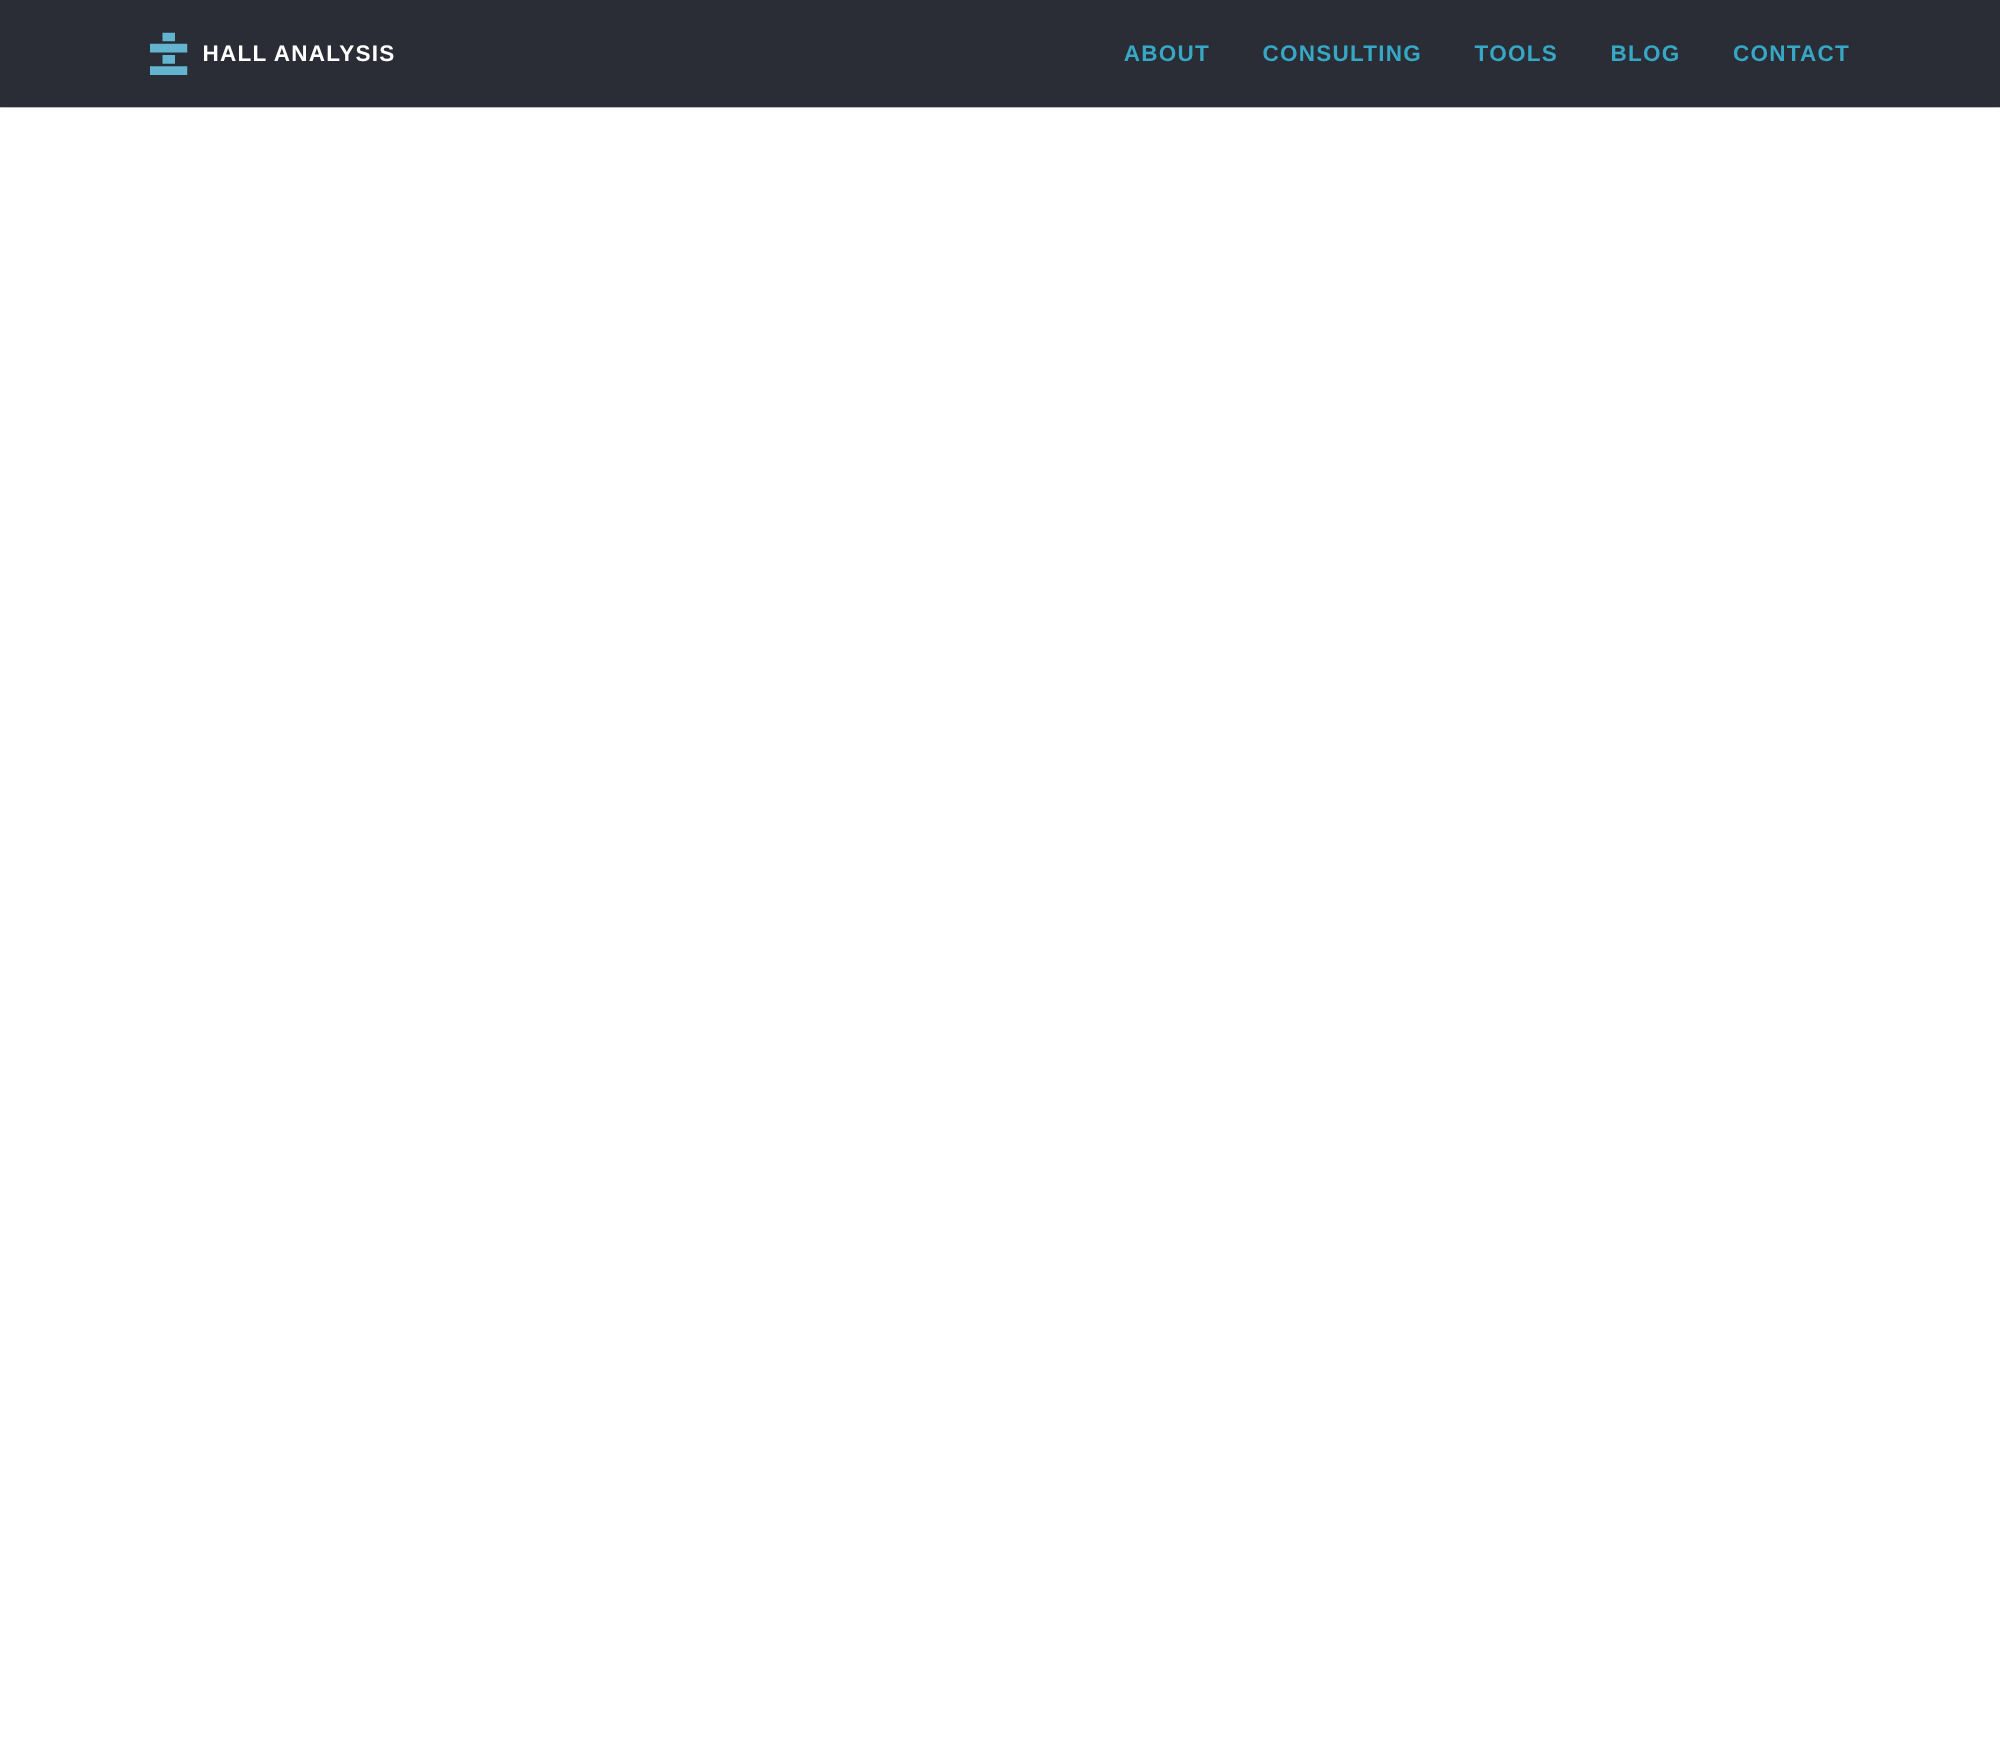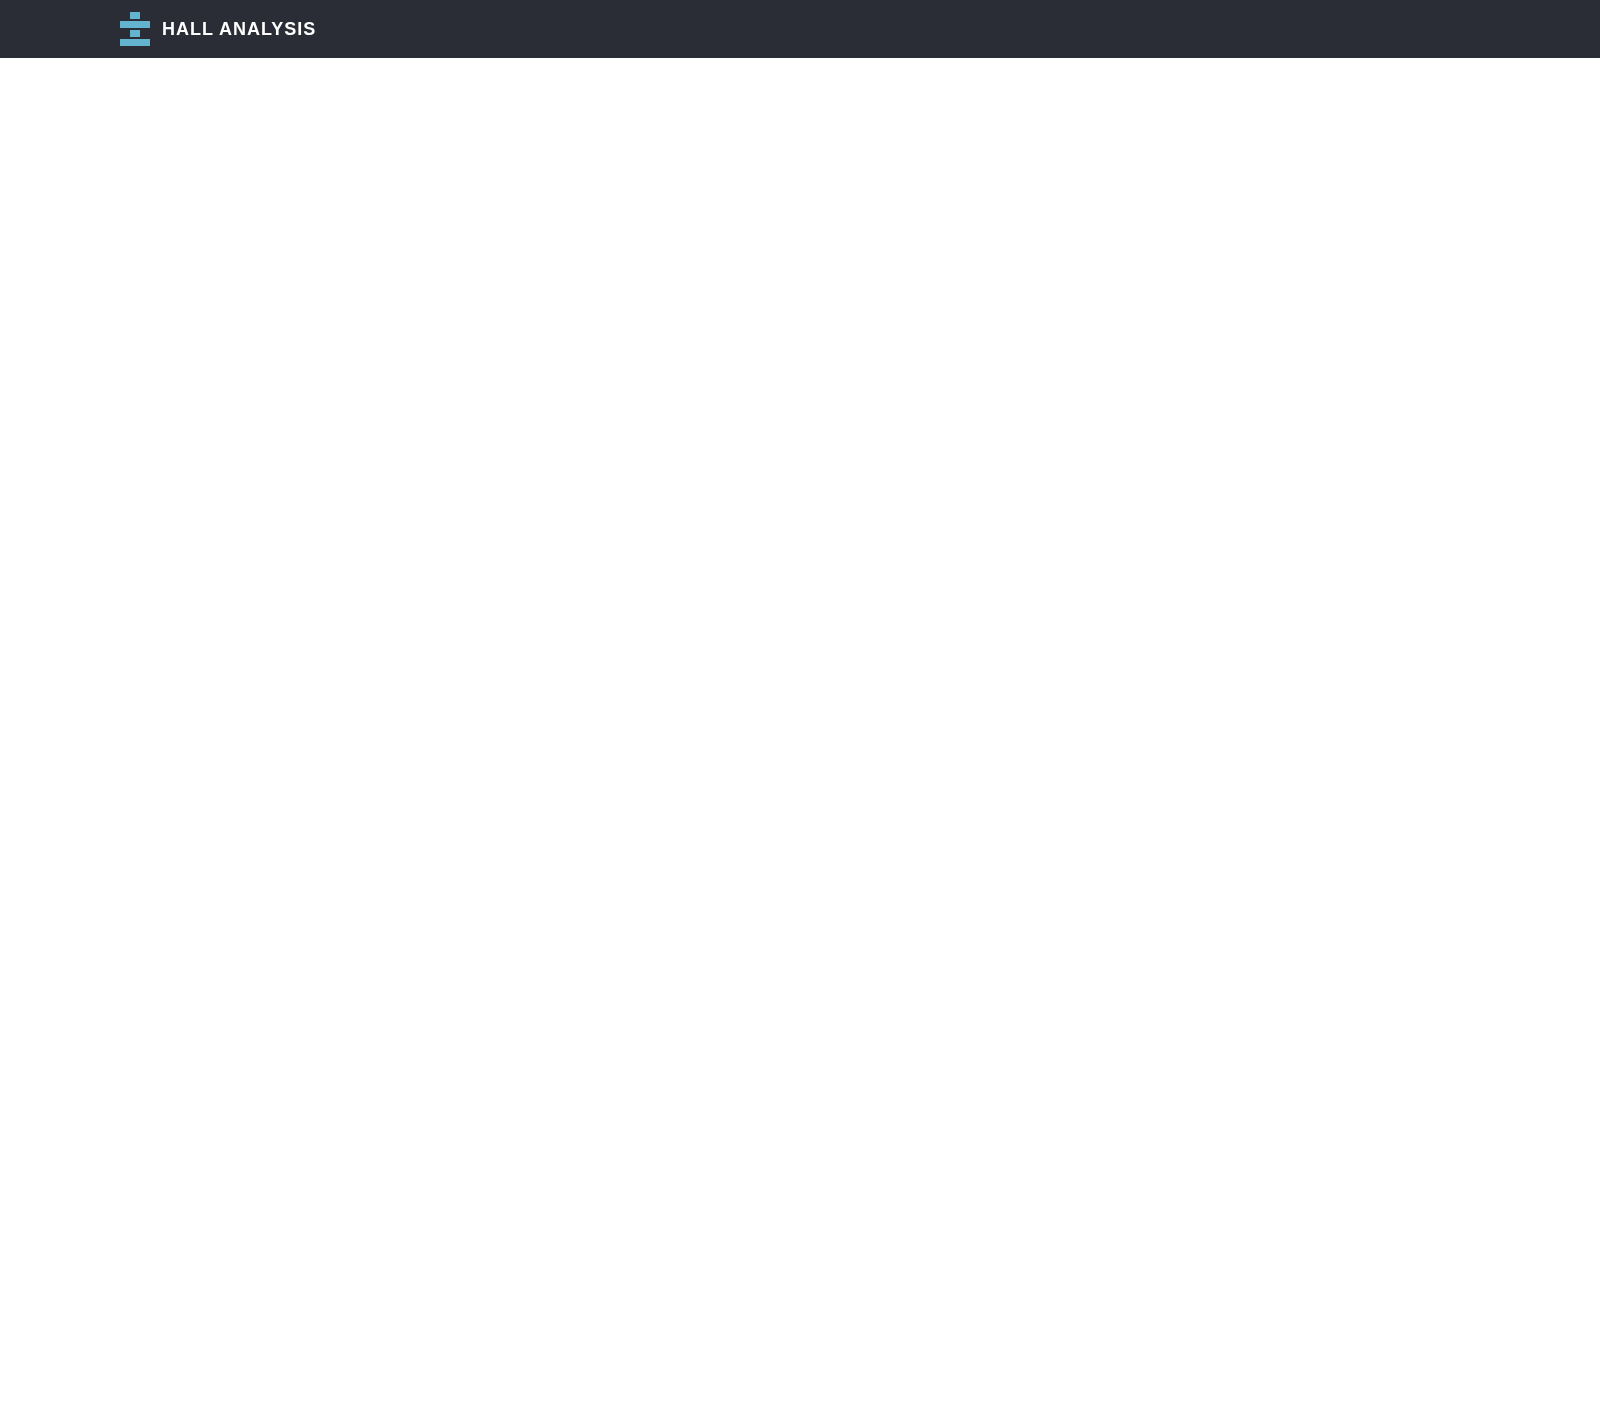--- a/index.html
+++ b/index.html
@@ -1,20 +1,20 @@
 <!DOCTYPE html>
 <html><head>
 <meta charset="utf-8">
 <style>
   * { box-sizing: border-box; margin: 0; padding: 0; }
   html, body { width: 1600px; font-family: Georgia, 'Times New Roman', serif; background: #fff; }
   
   
   .header {
-    height: 58px;
+    height: 86px;
     background: #2a2d36;
     display: flex;
     align-items: center;
     padding: 0 120px;
     box-shadow: 0 2px 4px rgba(0,0,0,0.25);
     position: relative;
     z-index: 10;
   }
   .logo {
     display: flex;
@@ -196,20 +196,27 @@
     <span class="logo-mark">
       <svg width="30" height="34" viewBox="0 0 30 34">
         <rect x="10" y="0" width="10" height="7" fill="#63b4cf"></rect>
         <rect x="0" y="9" width="30" height="7" fill="#63b4cf"></rect>
         <rect x="10" y="18" width="10" height="7" fill="#63b4cf"></rect>
         <rect x="0" y="27" width="30" height="7" fill="#63b4cf"></rect>
       </svg>
     </span>
     <span>HALL ANALYSIS</span>
   </div>
+  <nav class="nav">
+    <a>ABOUT</a>
+    <a>CONSULTING</a>
+    <a>TOOLS</a>
+    <a>BLOG</a>
+    <a>CONTACT</a>
+  </nav>
 </div>
 
 <div class="stage">
 
   <div class="form-panel">
 
     <p class="intro">Select the type of markup you want to create:</p>
     <div class="select-wrap highlight">
       <input class="select" readonly="" value="Local Business" style="">
       <span class="select-handle">▲<br>▼</span>

